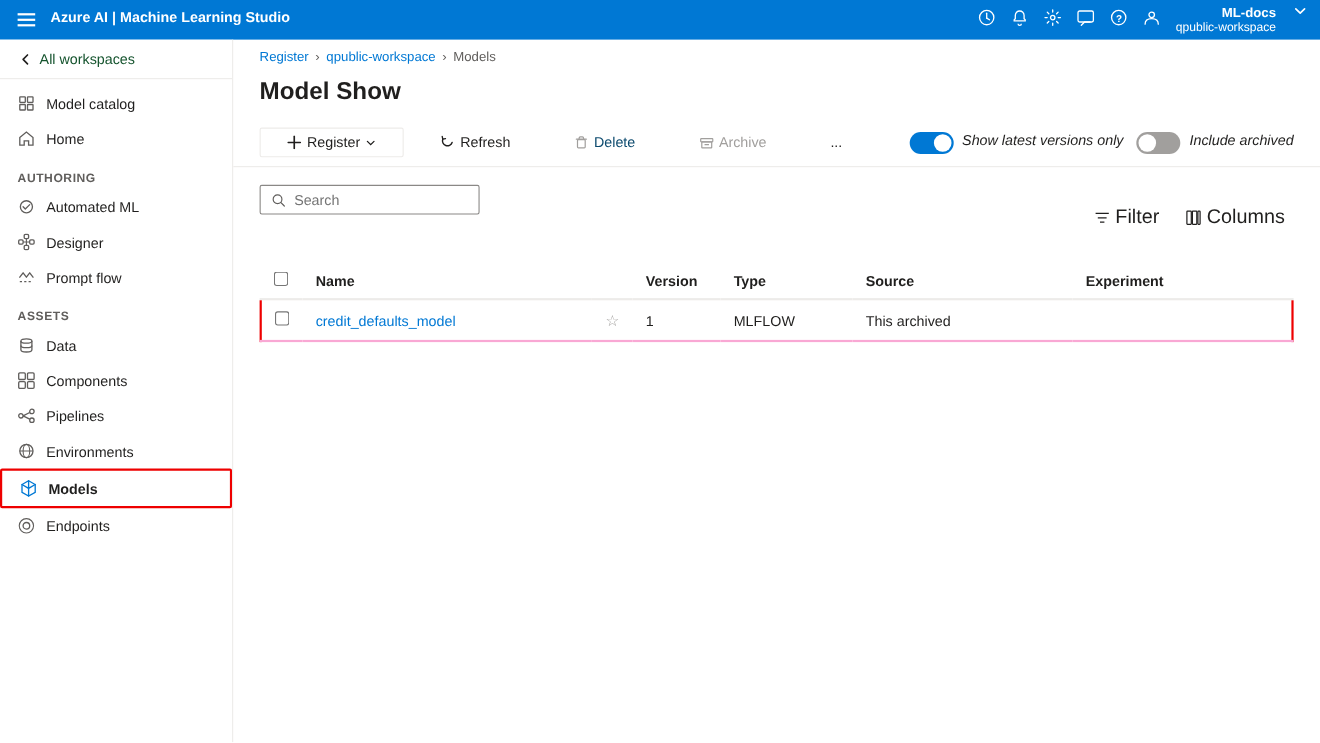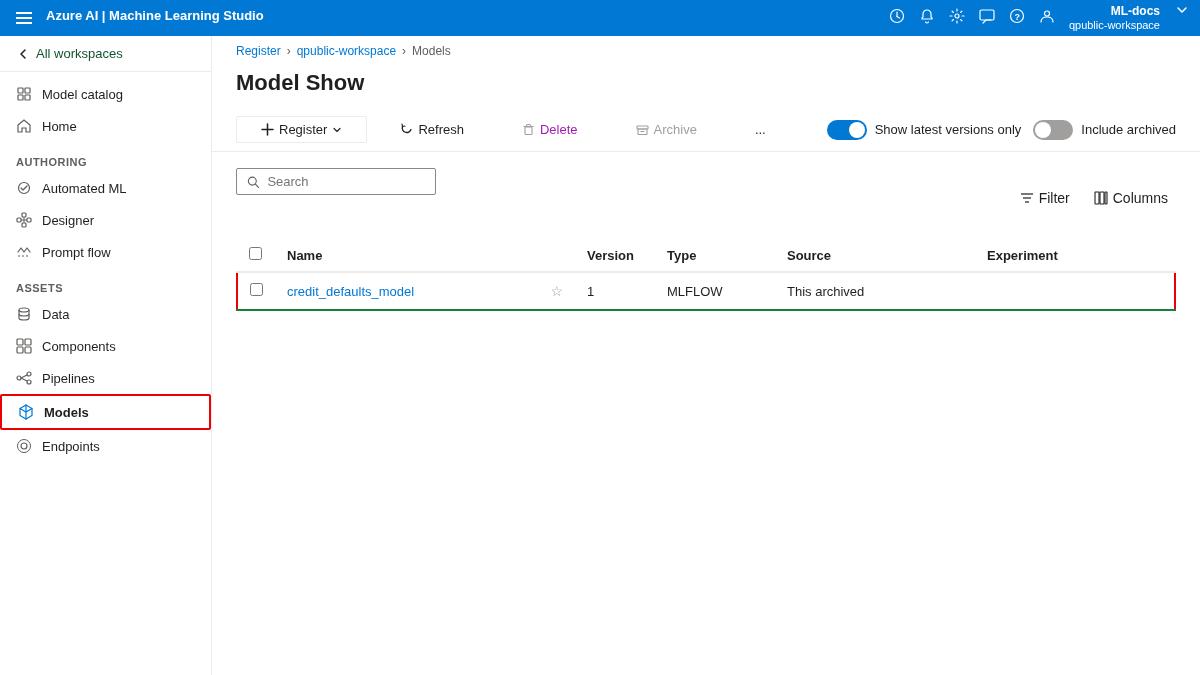--- a/index.html
+++ b/index.html
@@ -105,21 +105,21 @@
       padding: 5px 24px;
       background: #fff;
       border: 1px solid transparent;
       border-radius: 2px;
       cursor: pointer;
       font-size: 13px;
       color: #201f1e;
     }
     .toolbar-btn.primary { border-color: #edebe9; }
     .toolbar-right { margin-left: auto; display: flex; align-items: center; gap: 12px; }
-    .toggle-group { display: flex; align-items: center; gap: 8px; font-size: 13px; }
+    .toggle-group { display: flex; gap: 8px; font-size: 13px; font-style: italic; }
     .toggle {
       width: 40px;
       height: 20px;
       background: #0078d4;
       border-radius: 10px;
       position: relative;
       cursor: pointer;
       flex-shrink: 0;
     }
     .toggle.off { background: #a19f9d; }
@@ -154,21 +154,21 @@
       outline: none;
       font-size: 13px;
       color: #201f1e;
       width: 100%;
     }
     .filter-btn, .columns-btn {
       display: flex;
       align-items: center;
       gap: 5px;
       cursor: pointer;
-      font-size: 14px;
+      font-size: 18px;
       color: #201f1e;
       padding: 4px 8px;
       background: none;
       border: none;
     }
 
     
     .model-table { width: 100%; border-collapse: collapse; }
     .model-table th {
       text-align: left;
@@ -179,21 +179,21 @@
       border-bottom: 2px solid #edebe9;
     }
     .model-table td {
       padding: 10px 12px;
       font-size: 13px;
       border-bottom: 1px solid #f3f2f1;
       color: #201f1e;
     }
     .model-table tr.highlighted-row td {
       border-top: 2px solid #e00;
-      border-bottom: 2px solid #15803d;
+      border-bottom: 2px solid #f9a8d4;
     }
     .model-table tr.highlighted-row td:first-child { border-left: 2px solid #e00; }
     .model-table tr.highlighted-row td:last-child { border-right: 2px solid #e00; }
     .model-link { color: #0078d4; text-decoration: none; cursor: pointer; }
     .star-icon { color: #a19f9d; font-size: 14px; cursor: pointer; }
 
     
     .col-check { width: 32px; }
     .col-star { width: 32px; }
     .col-name { min-width: 180px; }
@@ -362,20 +362,28 @@
         <svg class="icon-svg" viewBox="0 0 16 16" fill="none">
           <circle cx="3" cy="8" r="2" stroke="#605e5c" stroke-width="1.2"></circle>
           <circle cx="13" cy="4" r="2" stroke="#605e5c" stroke-width="1.2"></circle>
           <circle cx="13" cy="12" r="2" stroke="#605e5c" stroke-width="1.2"></circle>
           <line x1="5" y1="8" x2="11" y2="5" stroke="#605e5c" stroke-width="1.2"></line>
           <line x1="5" y1="8" x2="11" y2="11" stroke="#605e5c" stroke-width="1.2"></line>
         </svg>
         <span>Pipelines</span>
       </div>
 
+      <div class="sidebar-item">
+        <svg class="icon-svg" viewBox="0 0 16 16" fill="none">
+          <circle cx="8" cy="8" r="6" stroke="#605e5c" stroke-width="1.2"></circle>
+          <ellipse cx="8" cy="8" rx="3" ry="6" stroke="#605e5c" stroke-width="1"></ellipse>
+          <line x1="2" y1="8" x2="14" y2="8" stroke="#605e5c" stroke-width="1"></line>
+        </svg>
+        <span>Environments</span>
+      </div>
 
       <div class="sidebar-item models-selected">
         <svg class="icon-svg" viewBox="0 0 16 16" fill="none">
           <path d="M8 1L14 4.5v7L8 15 2 11.5v-7L8 1z" stroke="#0078d4" stroke-width="1.2" fill="none"></path>
           <path d="M8 1v14M2 4.5l6 3.5 6-3.5" stroke="#0078d4" stroke-width="1.2" stroke-linecap="round"></path>
         </svg>
         <span style="color:#201f1e; font-weight:600;">Models</span>
       </div>
 
       <div class="sidebar-item">
@@ -421,21 +429,21 @@
         </svg>
         <span>Refresh</span>
       </button>
 
       <button class="toolbar-btn">
         <svg width="13" height="13" viewBox="0 0 13 13" fill="none">
           <polyline points="2,3.5 11,3.5" stroke="#a19f9d" stroke-width="1.2" stroke-linecap="round"></polyline>
           <path d="M4.5 3.5V2.5a1 1 0 011-1h2a1 1 0 011 1v1" stroke="#a19f9d" stroke-width="1.1" fill="none"></path>
           <rect x="3" y="4" width="7" height="7.5" rx="0.8" stroke="#a19f9d" stroke-width="1.1" fill="none"></rect>
         </svg>
-        <span style="color:#a21caf;">Delete</span>
+        <span style="color:#0c4a6e;">Delete</span>
       </button>
 
       <button class="toolbar-btn">
         <svg width="13" height="13" viewBox="0 0 13 13" fill="none">
           <rect x="1" y="3" width="11" height="3" rx="0.5" stroke="#a19f9d" stroke-width="1.1"></rect>
           <rect x="2" y="6" width="9" height="5.5" rx="0.5" stroke="#a19f9d" stroke-width="1.1"></rect>
           <line x1="4.5" y1="8.5" x2="8.5" y2="8.5" stroke="#a19f9d" stroke-width="1"></line>
         </svg>
         <span style="color:#a19f9d;">Archive</span>
       </button>

